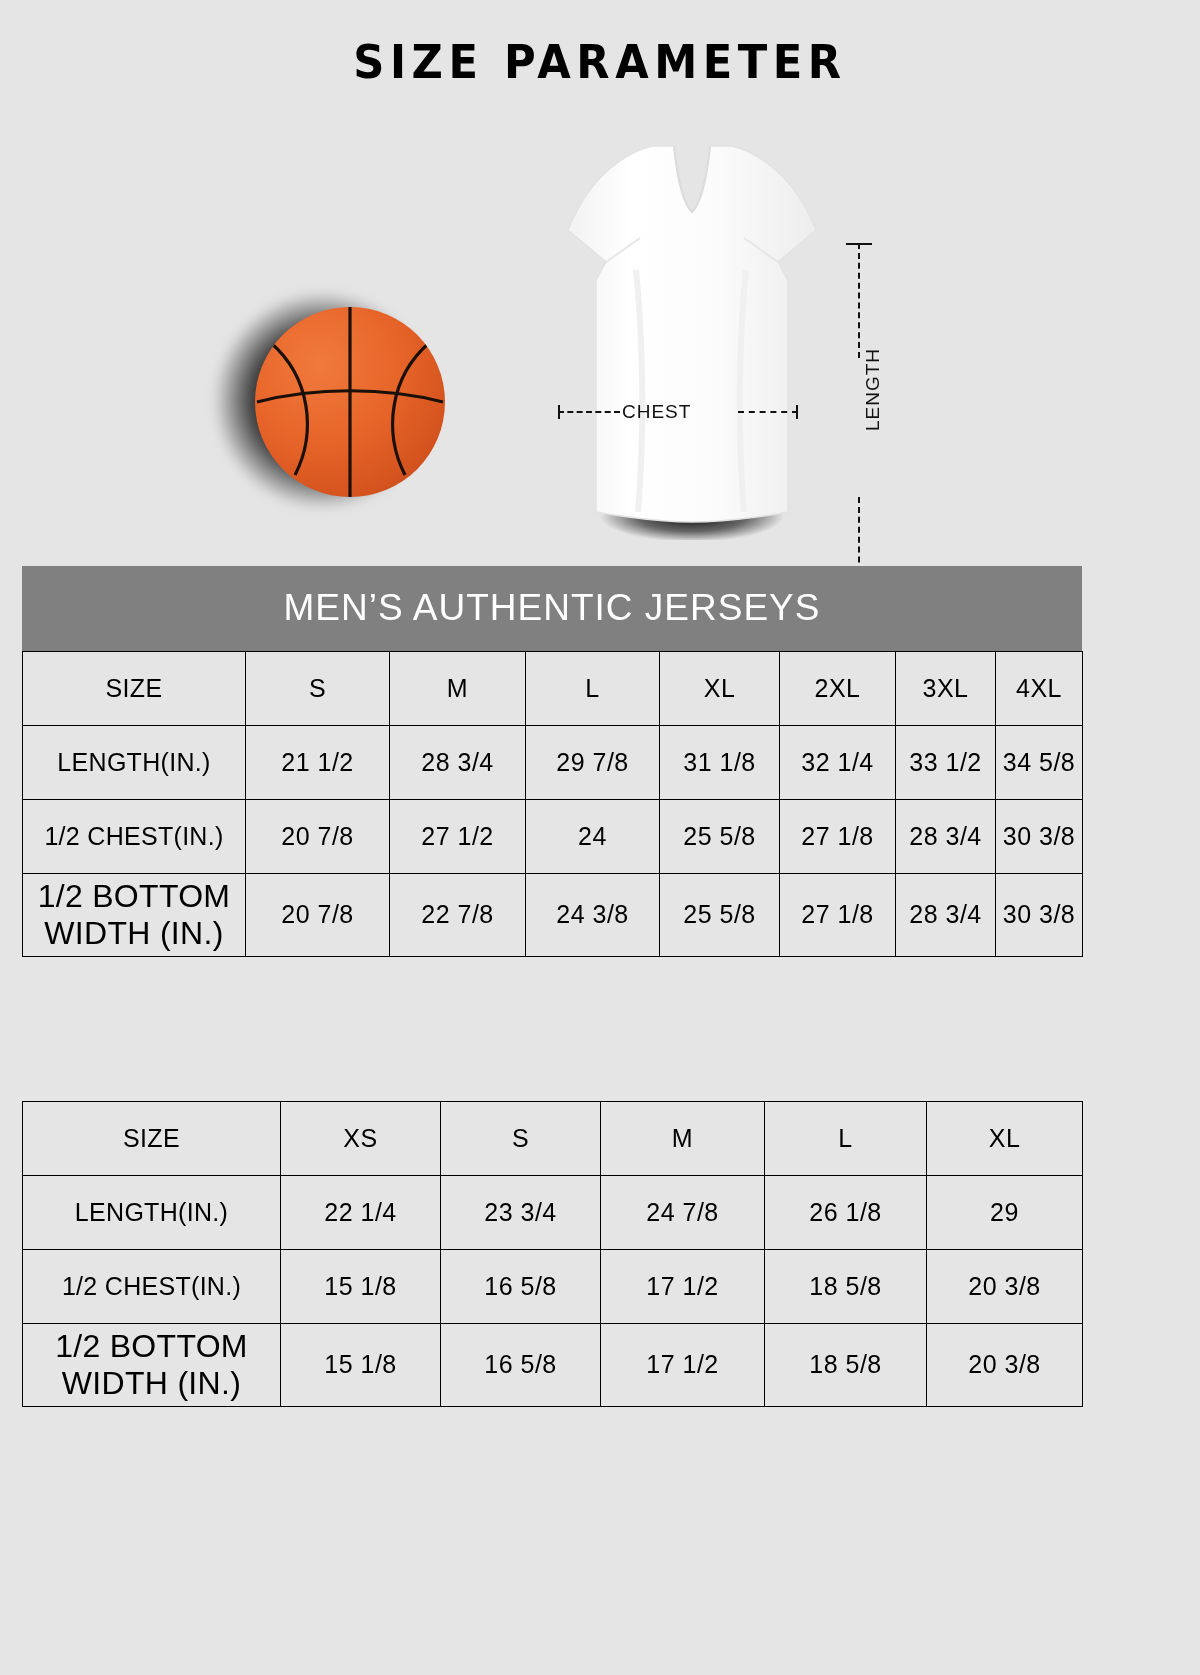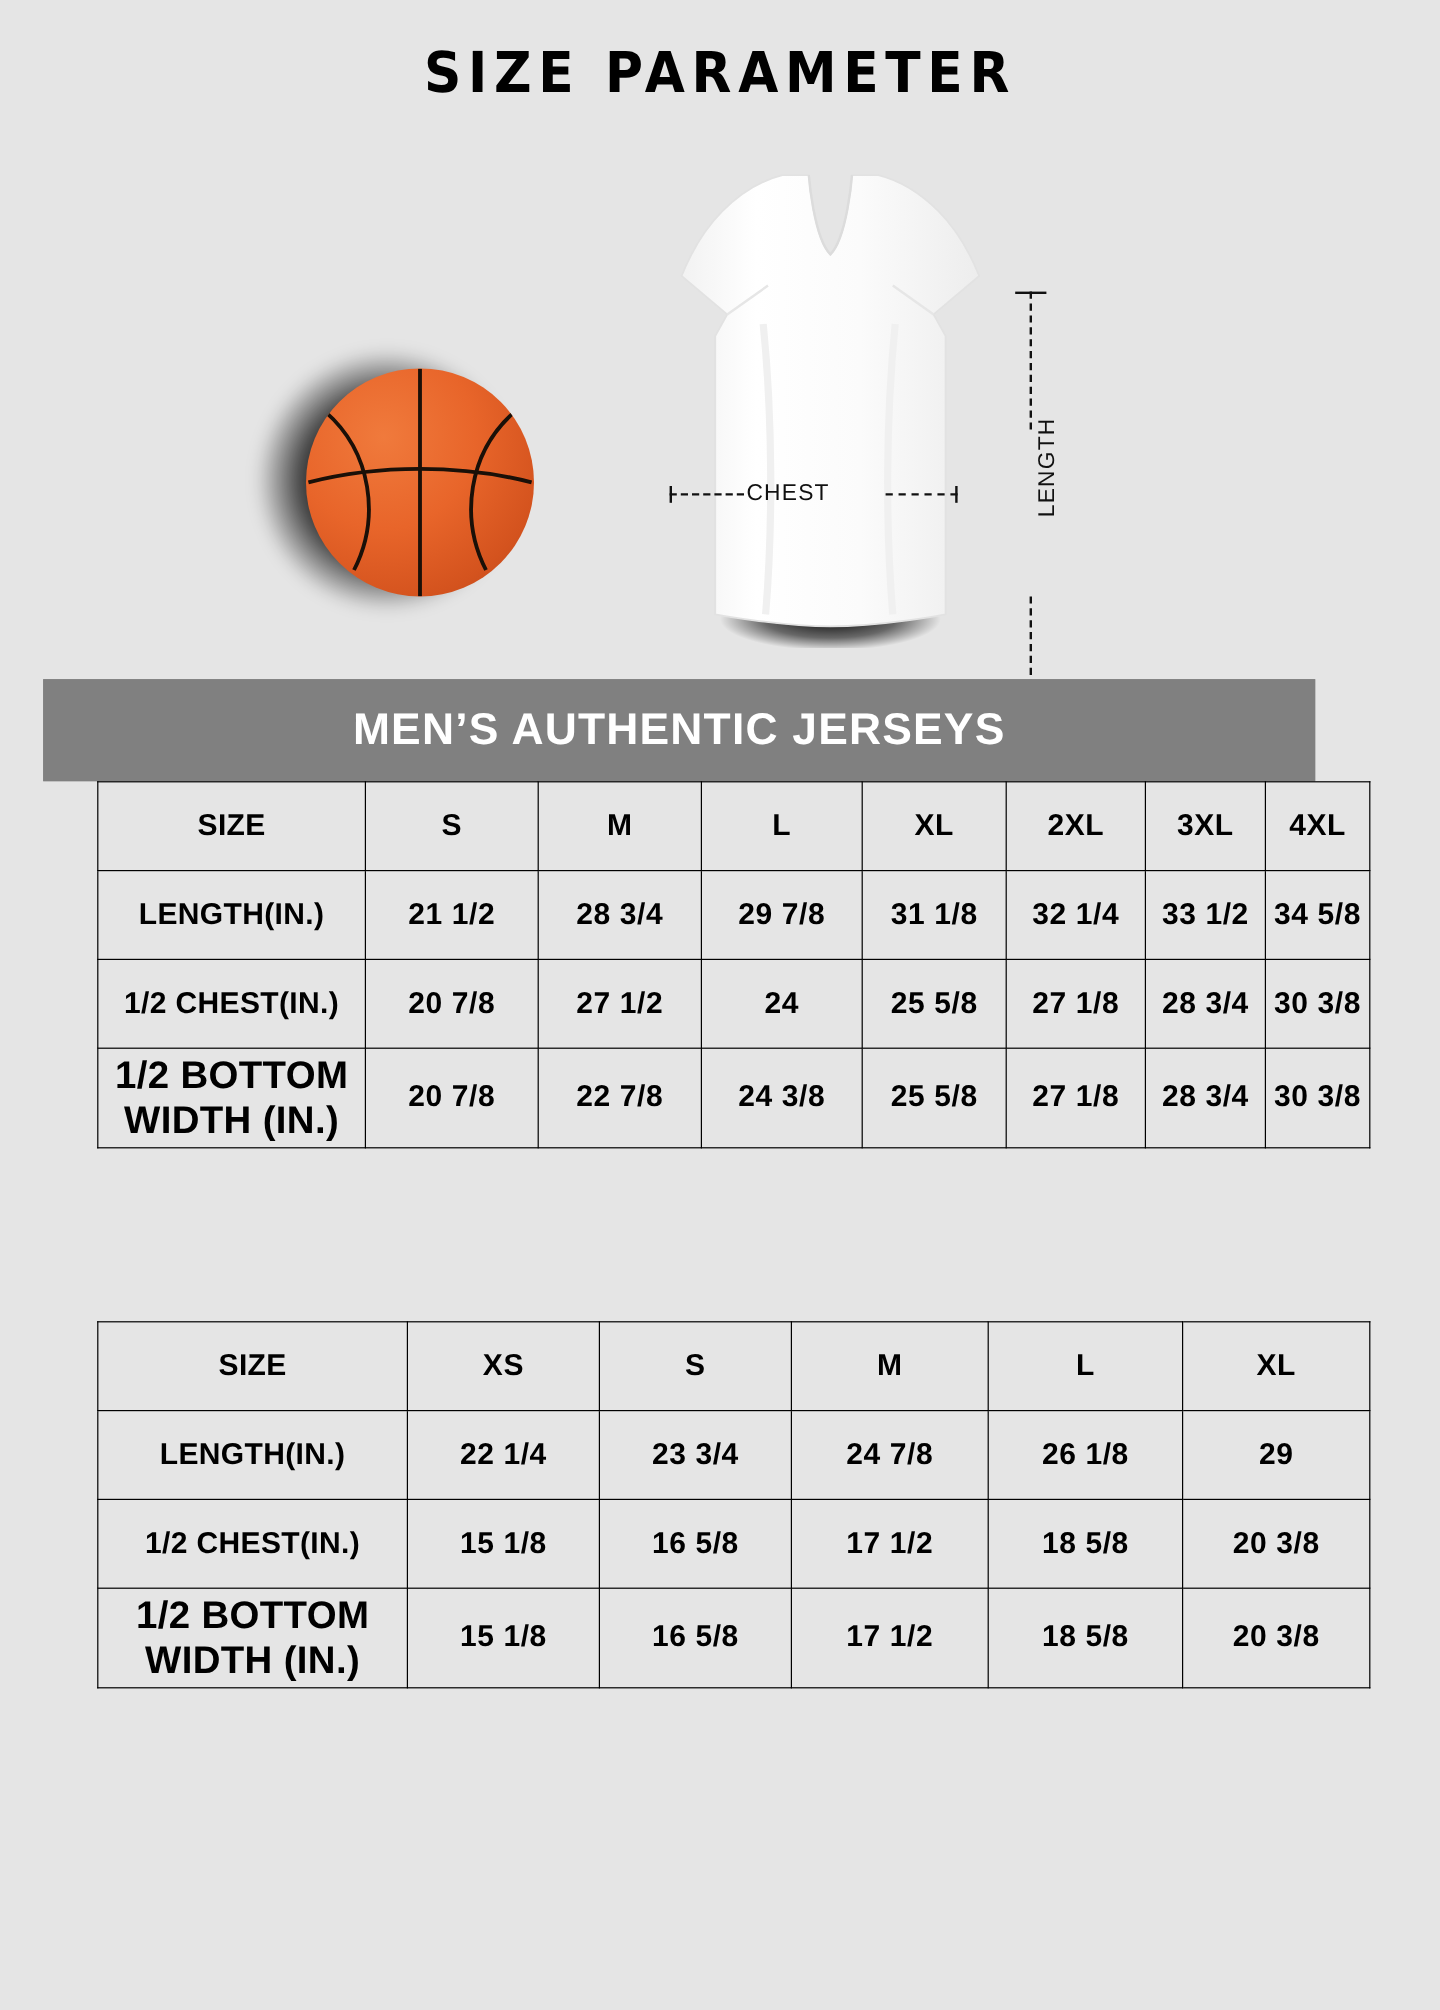--- a/index.html
+++ b/index.html
@@ -121,40 +121,39 @@
     width: 70px;
     text-align: center;
     font-size: 19px;
     letter-spacing: 1px;
     color: #111;
     transform: rotate(-90deg);
     transform-origin: 50% 50%;
   }
 
   
-  .table-block { position: absolute; left: 36px; width: 1060px; font-weight: bold; }
+  .table-block { position: absolute; left: 22px; width: 1060px; }
   .table-block.men { top: 566px; }
   .table-block.boy { top: 1101px; }
 
   .tbl-title {
     background: #808080;
     color: #ffffff;
     text-align: center;
     font-size: 37px;
     letter-spacing: 1px;
     line-height: 1;
     padding: 22px 0 24px;
     border: 1px solid #808080;
   }
 
   table.size {
     width: 100%;
     border-collapse: collapse;
     table-layout: fixed;
-    margin-left: 45px;
   }
   table.size td {
     border: 1px solid #000;
     text-align: center;
     vertical-align: middle;
     font-size: 25px;
     color: #000;
     height: 74px;
     padding: 4px 2px;
     letter-spacing: 0.5px;

